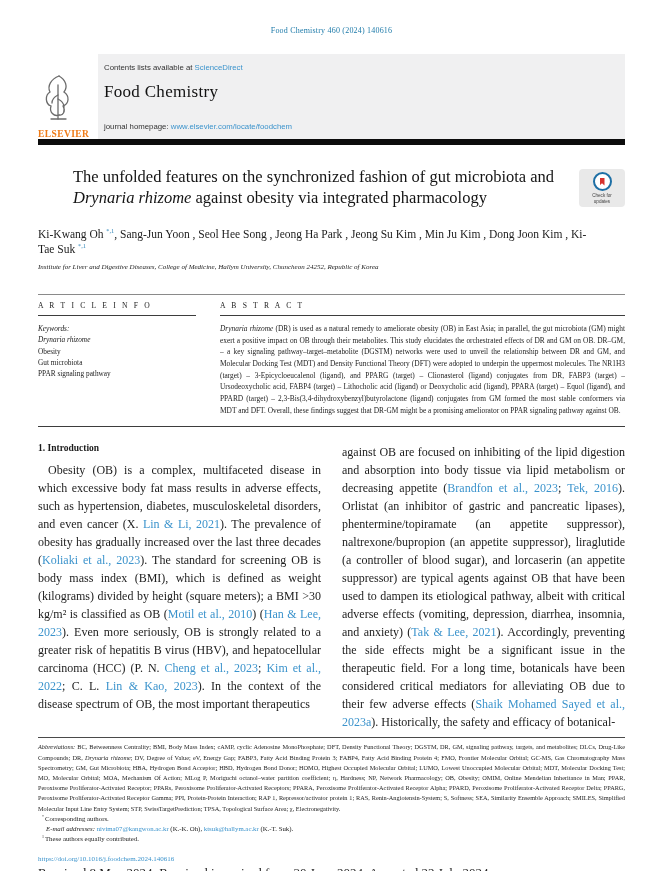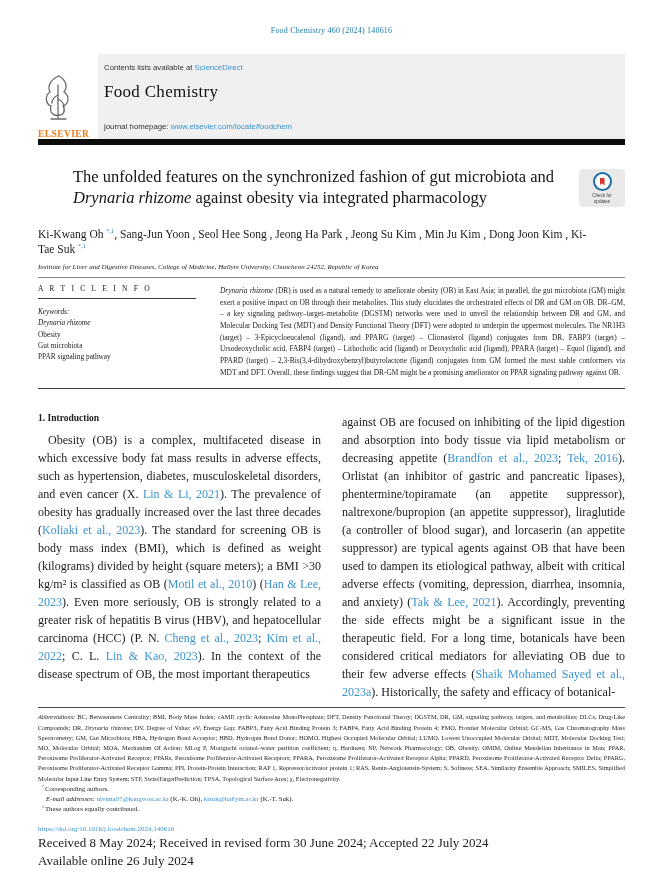--- a/index.html
+++ b/index.html
@@ -37,30 +37,30 @@
   .check-badge{width:46px;height:38px;background:#e9e9e9;border-radius:4px;display:flex;flex-direction:column;
                align-items:center;justify-content:center;cursor:pointer;margin-top:2px}
   .cross-circle{width:15px;height:15px;border-radius:50%;background:#ffffff;border:2px solid #1d6fa5;
                 display:flex;align-items:center;justify-content:center}
   .bookmark{width:5px;height:8px;background:#d6322e;clip-path:polygon(0 0,100% 0,100% 100%,50% 70%,0 100%)}
   .check-text{font-family:"Liberation Sans",sans-serif;font-size:4.6px;color:#444;line-height:5.4px;margin-top:2px;text-align:center}
 
   .authors{margin-top:18px;font-size:11.5px;line-height:1.32;width:560px}
   .affiliation{margin-top:6px;font-size:7px;font-style:italic;color:#222}
 
-  .info-block{margin-top:6px;border-top:1px solid #8a8a8a;border-bottom:1px solid #3d3d3d;display:flex;padding-bottom:10px}
+  .info-block{margin-top:23px;border-top:1px solid #8a8a8a;border-bottom:1px solid #3d3d3d;display:flex;padding-bottom:10px}
   .info-col{width:158px;margin-right:24px}
   .abs-col{flex:1}
   .col-header{font-size:7.6px;letter-spacing:2.2px;color:#222;padding:6px 0 5px 0;border-bottom:1px solid #3d3d3d}
   .keywords{margin-top:7px;font-size:7.3px;line-height:1.55;color:#222}
   .kw-label{font-style:italic}
   .kw-first{font-style:italic}
   .abstract-text{margin-top:7px;font-size:7.4px;line-height:1.58;text-align:justify;color:#1d1d1d}
 
-  .intro{margin-top:24px;display:flex;gap:21px}
+  .intro{margin-top:16px;display:flex;gap:21px}
   .intro-col{width:286px}
   .intro-heading{font-size:9.5px;font-weight:bold;margin-bottom:8px}
   .intro-para{font-size:12px;line-height:1.5;text-align:justify}
   .indent{text-indent:10px}
 
   .footnote-rule{border-top:1px solid #4a4a4a;margin-top:6px}
   .abbrev{margin-top:4px;font-size:6.3px;line-height:1.62;text-align:justify;color:#1d1d1d}
   .fn-line{font-size:6.8px;line-height:1.5;color:#1d1d1d;padding-left:4px}
 
   .footer{margin-top:10px}
@@ -125,20 +125,21 @@
       <div class="col-header">A R T I C L E   I N F O</div>
       <div class="keywords">
         <div class="kw-label">Keywords:</div>
         <div class="kw-first">Drynaria rhizome</div>
         <div>Obesity</div>
         <div>Gut microbiota</div>
         <div>PPAR signaling pathway</div>
       </div>
     </div>
     <div class="abs-col">
+      <div class="col-header">A B S T R A C T</div>
       <div class="abstract-text"><span class="seg-it">Drynaria rhizome</span><span> (DR) is used as a natural remedy to ameliorate obesity (OB) in East Asia; in parallel, the gut microbiota (GM) might exert a positive impact on OB through their metabolites. This study elucidates the orchestrated effects of DR and GM on OB. DR–GM, – a key signaling pathway–target–metabolite (DGSTM) networks were used to unveil the relationship between DR and GM, and Molecular Docking Test (MDT) and Density Functional Theory (DFT) were adopted to underpin the uppermost molecules. The NR1H3 (target) – 3-Epicycloeucalenol (ligand), and PPARG (target) – Clionasterol (ligand) conjugates from DR, FABP3 (target) – Ursodeoxycholic acid, FABP4 (target) – Lithocholic acid (ligand) or Deoxycholic acid (ligand), PPARA (target) – Equol (ligand), and PPARD (target) – 2,3-Bis(3,4-dihydroxybenzyl)butyrolactone (ligand) conjugates from GM formed the most stable conformers via MDT and DFT. Overall, these findings suggest that DR-GM might be a promising ameliorator on PPAR signaling pathway against OB.</span></div>
     </div>
   </div>
 
   <div class="intro">
     <div class="intro-col">
       <div class="intro-heading">1. Introduction</div>
       <div class="intro-para indent"><span>Obesity (OB) is a complex, multifaceted disease in which excessive body fat mass results in adverse effects, such as hypertension, diabetes, musculoskeletal disorders, and even cancer (X. </span><span class="seg-link">Lin &amp; Li, 2021</span><span>). The prevalence of obesity has gradually increased over the last three decades (</span><span class="seg-link">Koliaki et al., 2023</span><span>). The standard for screening OB is body mass index (BMI), which is defined as weight (kilograms) divided by height (square meters); a BMI &gt;30 kg/m² is classified as OB (</span><span class="seg-link">Motil et al., 2010</span><span>) (</span><span class="seg-link">Han &amp; Lee, 2023</span><span>). Even more seriously, OB is strongly related to a greater risk of hepatitis B virus (HBV), and hepatocellular carcinoma (HCC) (P. N. </span><span class="seg-link">Cheng et al., 2023</span><span>; </span><span class="seg-link">Kim et al., 2022</span><span>; C. L. </span><span class="seg-link">Lin &amp; Kao, 2023</span><span>). In the context of the disease spectrum of OB, the most important therapeutics</span></div>
     </div>
     <div class="intro-col">

